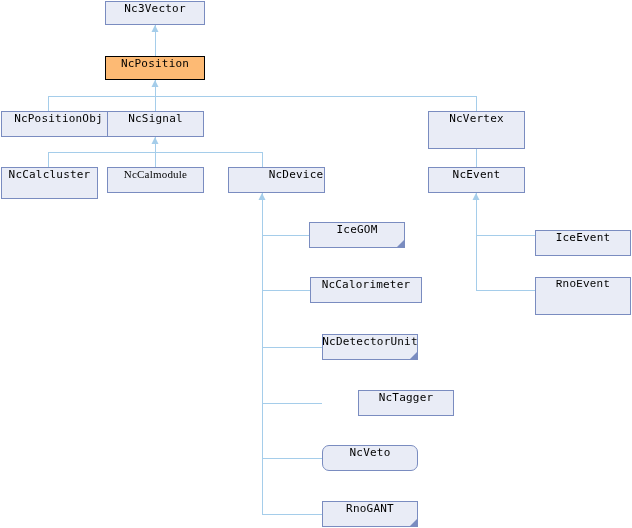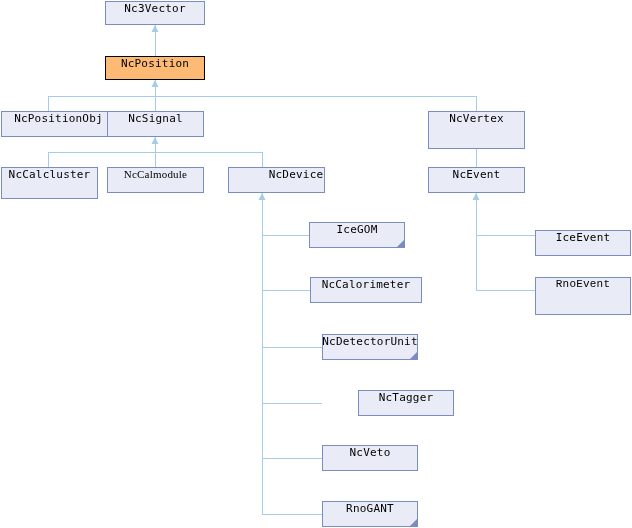--- a/index.html
+++ b/index.html
@@ -137,20 +137,20 @@
       </div>
       <div class="node" style="left: 535px; top: 277px; width: 96px; height: 38px; font-family: Liberation Mono, monospace;">
         <span class="node-label">RnoEvent</span>
       </div>
       <div class="node folded" style="left: 322px; top: 334px; width: 96px; height: 26px;">
         <span class="node-label">NcDetectorUnit</span>
       </div>
       <div class="node" style="left: 322px; top: 390px; width: 96px; height: 26px; margin-left: 36px;">
         <span class="node-label">NcTagger</span>
       </div>
-      <div class="node" style="left: 322px; top: 445px; width: 96px; height: 26px;">
+      <div class="node" style="left: 322px; top: 445px; width: 96px; height: 26px; border-radius: 7px;">
         <span class="node-label">NcVeto</span>
       </div>
       <div class="node folded" style="left: 322px; top: 501px; width: 96px; height: 26px;">
         <span class="node-label">RnoGANT</span>
       </div>
     </div>
 </div>
 
 </body></html>

